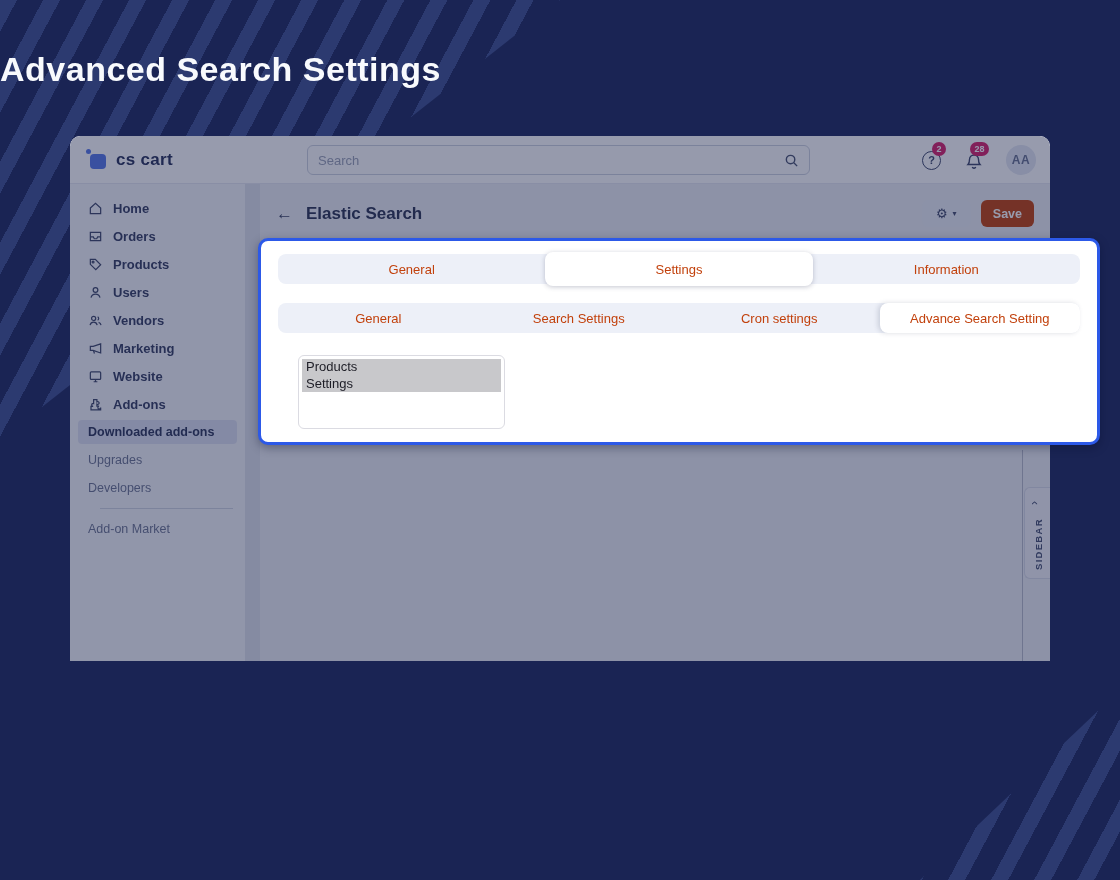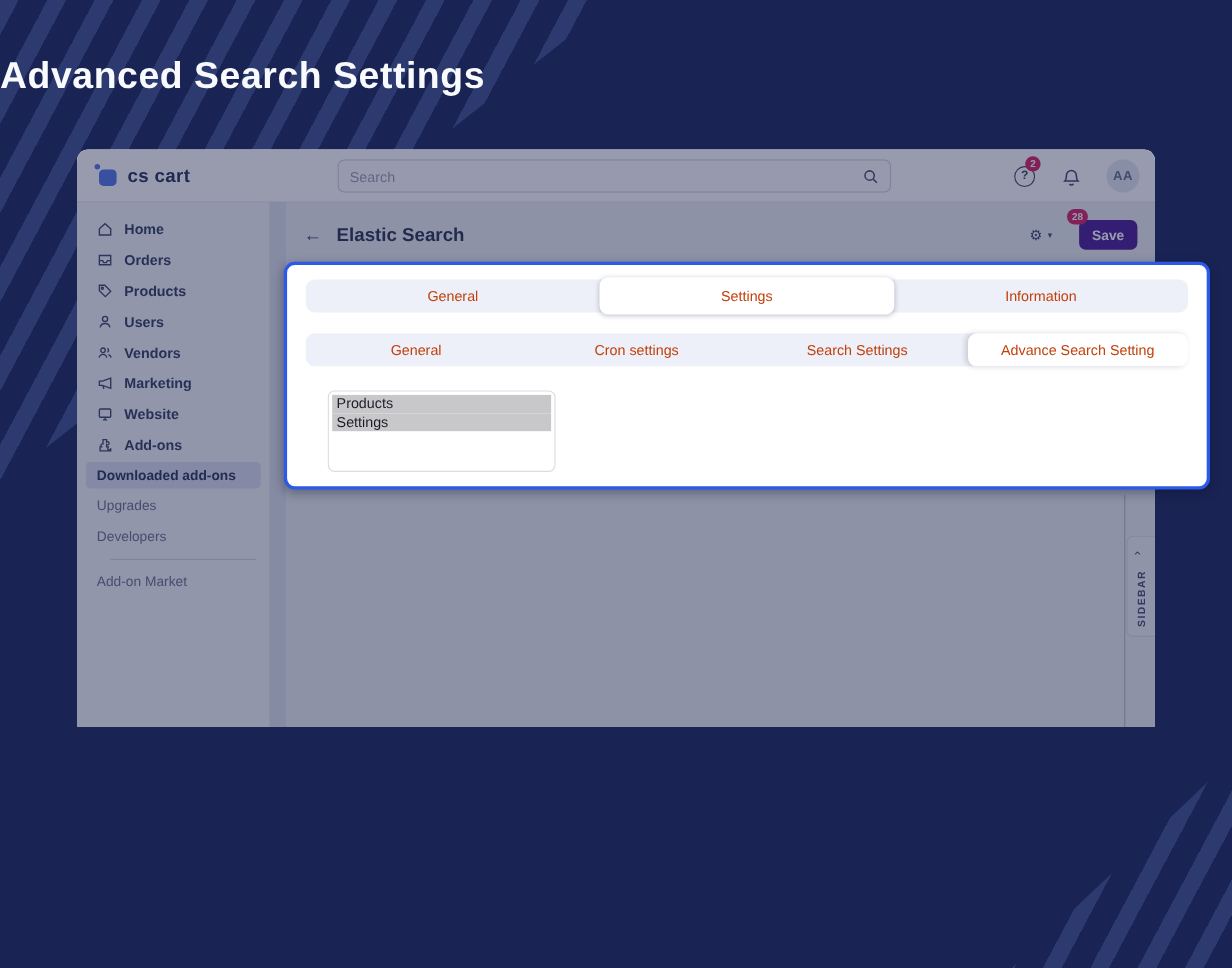--- a/index.html
+++ b/index.html
@@ -112,21 +112,21 @@
   .back-arrow { font-size:17px; color:#39425f; cursor:pointer; }
   .content-title { font-size:17px; font-weight:bold; color:#2b3352; margin-left:13px; }
   .toolbar-right { margin-left:auto; display:flex; align-items:center; gap:10px; }
   .gear-btn {
     width:49px; height:27px; background:#eceef6; border:none; border-radius:6px;
     display:flex; align-items:center; justify-content:center; gap:5px; cursor:pointer;
   }
   .gear-btn .gear-glyph { font-size:13px; }
   .gear-btn .caret { font-size:8px; color:#444e6e; }
   .save-btn {
-    height:27px; padding:0 12px; background:#4c1d95; color:#fff; border:none;
+    height:27px; padding:0 12px; background:#c2410c; color:#fff; border:none;
     border-radius:6px; font-size:12.5px; font-weight:600; cursor:pointer;
     font-family:"Liberation Sans",sans-serif;
   }
   .main-vline {
     position:absolute; right:27px; top:266px; bottom:0;
     border-left:1px solid rgba(80,90,120,.35);
   }
 
   
   .collapse-tab {
@@ -213,21 +213,21 @@
     <div class="topbar-right">
       <div class="icon-wrap">
         <span class="help-circle">?</span>
         <span class="badge">2</span>
       </div>
       <div class="icon-wrap">
         <svg width="20" height="20" viewBox="0 0 20 20" fill="none" stroke="#3c466a" stroke-width="1.4" style="margin-top:3px">
           <path d="M10 3a4.5 4.5 0 0 0-4.5 4.5c0 3.5-1.5 5-1.5 5h12s-1.5-1.5-1.5-5A4.5 4.5 0 0 0 10 3z"></path>
           <path d="M8.3 15a1.8 1.8 0 0 0 3.4 0"></path>
         </svg>
-        <span class="badge" style="left:6px; min-width:19px;margin-top:48px;">28</span>
+        <span class="badge" style="left:6px; min-width:19px;">28</span>
       </div>
       <div class="avatar">AA</div>
     </div>
   </div>
 
   <div class="body-row">
     <div class="sidebar">
 
       <div class="side-item">
         <svg width="15" height="15" viewBox="0 0 16 16" fill="none" stroke="#3c4668" stroke-width="1.3">
@@ -339,22 +339,22 @@
 <div class="spotlight">
 
   <div class="tabs-row">
     <div class="tab">General</div>
     <div class="tab active">Settings</div>
     <div class="tab">Information</div>
   </div>
 
   <div class="tabs-row">
     <div class="tab">General</div>
+    <div class="tab">Search Settings</div>
     <div class="tab">Cron settings</div>
-    <div class="tab">Search Settings</div>
     <div class="tab active flush">Advance Search Setting</div>
   </div>
 
   <div class="form-row">
     <div class="listbox">
       <div class="opt">Products</div>
       <div class="opt">Settings</div>
     </div>
   </div>
 </div>

